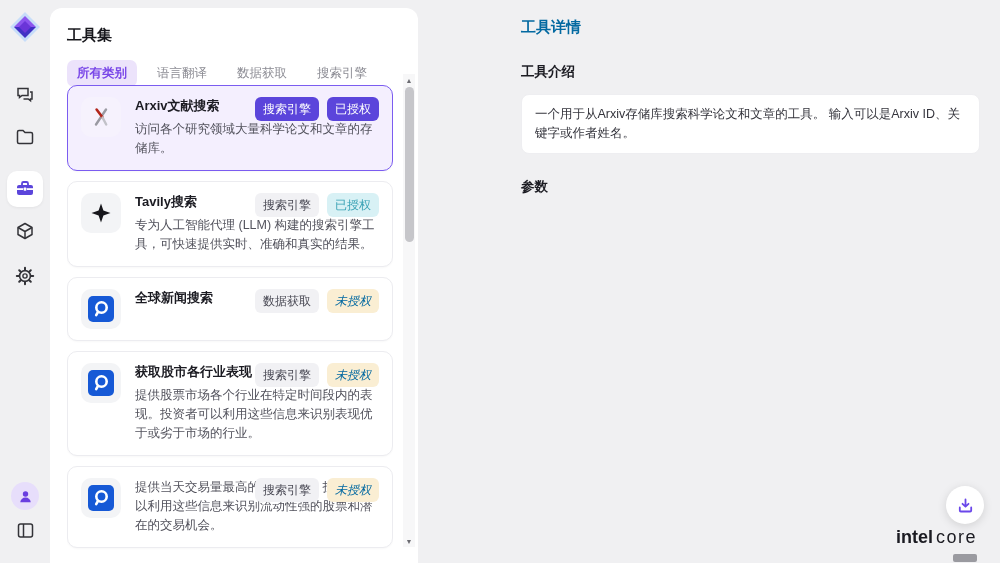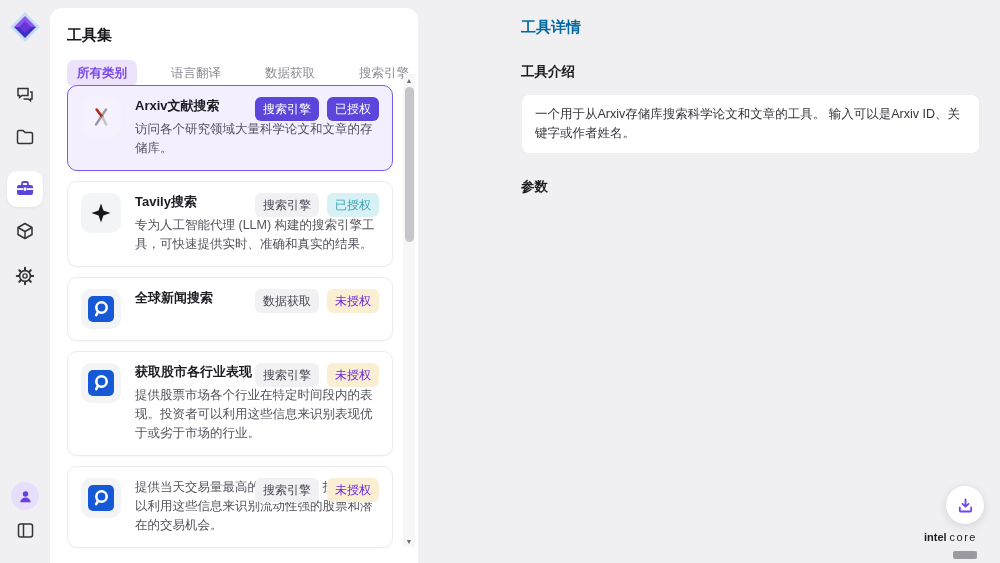--- a/index.html
+++ b/index.html
@@ -14,21 +14,21 @@
   .rail svg { display:block; }
   .rail-btn { width:36px; height:36px; border-radius:10px; display:flex; align-items:center; justify-content:center; cursor:pointer; }
   .rail-btn.active { background:#ffffff; box-shadow:0 1px 3px rgba(0,0,0,.06); }
   .avatar-circle { width:28px; height:28px; border-radius:50%; background:#e7defb; display:flex; align-items:center; justify-content:center; }
   
   .panel {
     position:absolute; left:50px; top:8px; width:368px; bottom:0;
     background:#ffffff; border-radius:12px 12px 0 0;
   }
   .panel-title { position:absolute; left:17px; top:18px; font-size:15px; font-weight:bold; color:#17171c; }
-  .tabs { position:absolute; left:17px; top:52px; display:flex; gap:24px; }
+  .tabs { position:absolute; left:17px; top:52px; display:flex; gap:10px; }
   .tab { font-size:12.5px; color:#8b8b93; padding:5px 10px; border-radius:7px; cursor:pointer; white-space:nowrap; }
   .tab.active { background:#ece3fb; color:#7a48e8; font-weight:bold; }
   .tool-list {
     position:absolute; left:17px; right:25px; top:77px; bottom:0;
     display:flex; flex-direction:column; gap:10px; overflow:hidden;
   }
   .card {
     position:relative; background:#ffffff; border:1px solid #ececf0; border-radius:10px;
     padding:11px 13px; display:flex; flex-shrink:0; cursor:pointer;
     box-shadow:0 1px 2px rgba(0,0,0,.03);
@@ -39,21 +39,21 @@
     display:flex; align-items:center; justify-content:center;
   }
   .card.selected .tool-icon { background:#f6f2fd; }
   .tool-body { margin-left:14px; width:292px; }
   .tool-name { font-size:13px; font-weight:bold; color:#1b1b22; margin-bottom:5px; }
   .tool-desc { font-size:12.5px; line-height:1.55; color:#52525c; }
   .badges { position:absolute; right:13px; top:11px; display:flex; gap:8px; }
   .badge { font-size:12px; line-height:1; padding:6px 8px; border-radius:6px; white-space:nowrap; }
   .badge-cat { background:#f1f1f4; color:#4a4a55; }
   .badge-auth.yes { background:#d8f1f5; color:#3aa2b5; }
-  .badge-auth.no  { background:#faeed3; color:#6d28d9; }
+  .badge-auth.no  { background:#faeed3; color:#0369a1;font-style:italic; }
   .card.selected .badge { background:#5b45db; color:#ffffff; }
   
   .vscroll { position:absolute; right:3px; top:66px; bottom:16px; width:12px; background:#f7f7f8; }
   .vscroll .arrow { position:absolute; left:0; width:12px; height:12px; font-size:7px; color:#6c6c72;
     display:flex; align-items:center; justify-content:center; cursor:pointer; }
   .vscroll .arrow.up { top:0; }
   .vscroll .arrow.down { bottom:0; }
   .vscroll .thumb { position:absolute; left:1.5px; top:13px; width:9px; height:155px; border-radius:5px; background:#c6c6ca; cursor:pointer; }
   
   .details { position:absolute; left:505px; top:0; right:0; bottom:0; padding:18px 20px 0 16px; }
@@ -69,21 +69,21 @@
   .param-type { font-size:12px; color:#9a9aa2; }
   .param-required { font-size:12px; color:#e25454; }
   .param-desc { margin-top:9px; font-size:12.5px; color:#45454e; }
   
   .fab {
     position:absolute; left:946px; top:486px; width:38px; height:38px; border-radius:50%;
     background:#ffffff; box-shadow:0 2px 10px rgba(0,0,0,.13); cursor:pointer;
     display:flex; align-items:center; justify-content:center;
   }
   .brand { position:absolute; right:23px; top:527px; text-align:right; }
-  .brand-row { font-size:11px; color:#1b1b22; }
+  .brand-row { font-size:18px; color:#1b1b22; }
   .brand-intel { font-weight:bold; }
   .brand-core { letter-spacing:1.5px; margin-left:3px; }
   .brand-badge { display:inline-block; margin-top:2px; width:24px; height:8px; background:#9a9aa0; border-radius:2px; }
 </style>
 </head>
 <body>
 
 <div class="rail">
   <div class="slot" style="top:12px;">
     <svg width="30" height="30" viewBox="0 0 30 30">

